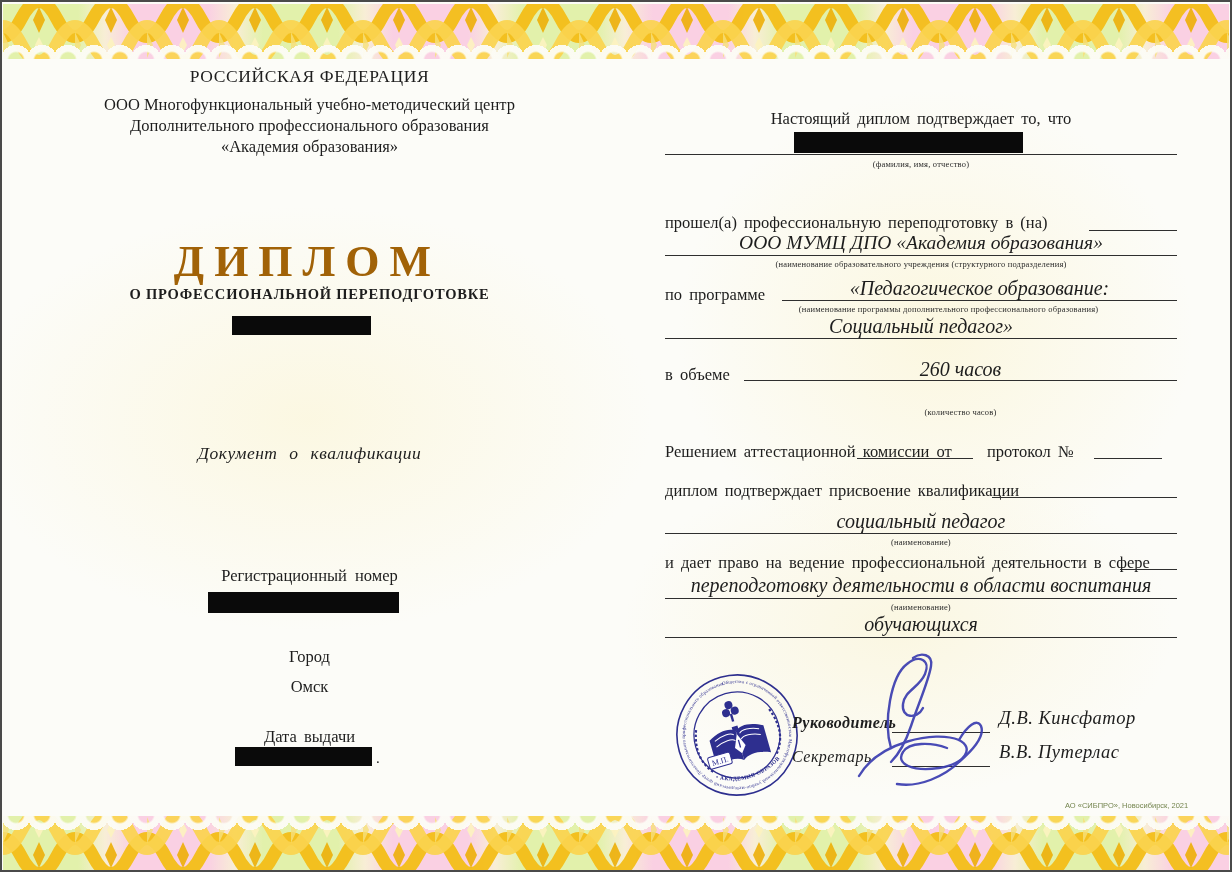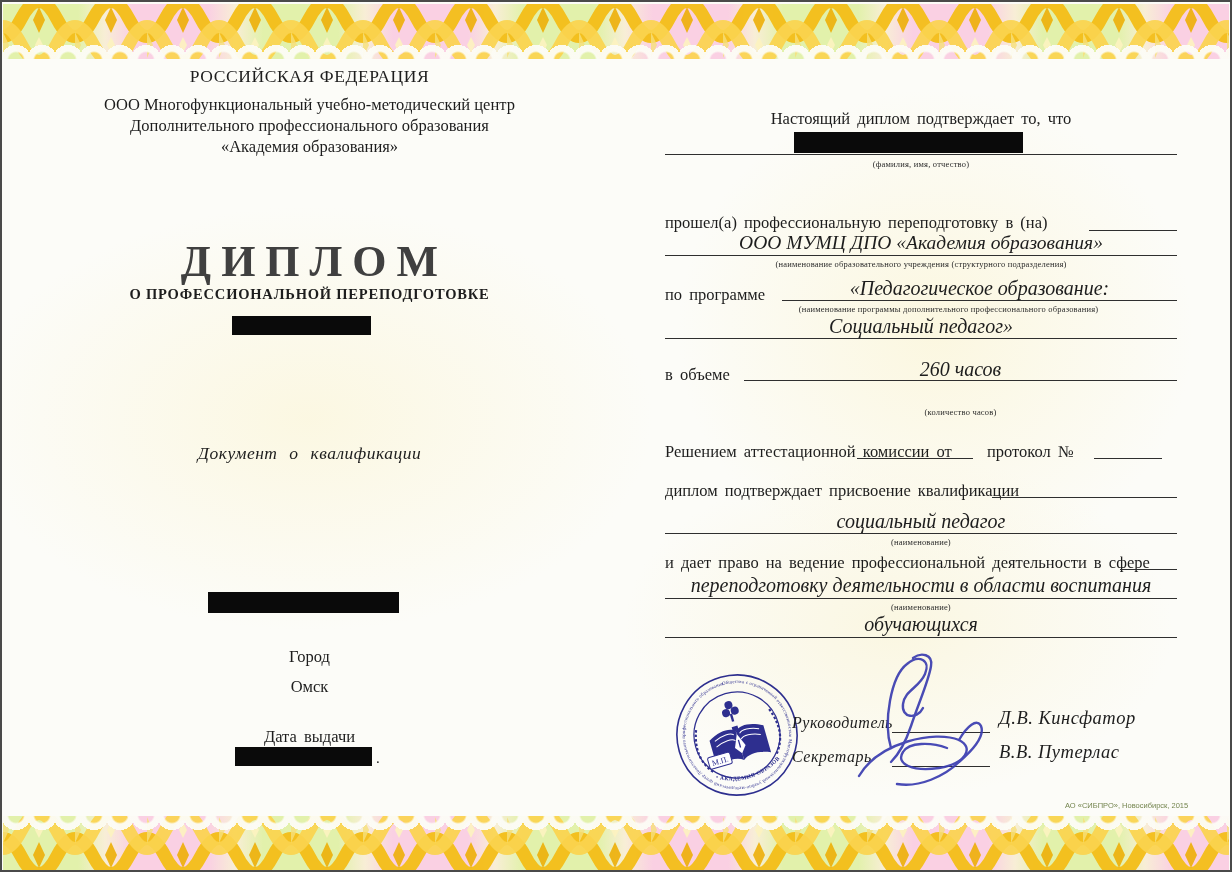--- a/index.html
+++ b/index.html
@@ -70,27 +70,28 @@
   </div>
 
   <div class="abs ctr" style="left:55px;top:64px;width:505px;font-size:17.5px;letter-spacing:.6px;">РОССИЙСКАЯ ФЕДЕРАЦИЯ</div>
 
   <div class="abs ctr" style="left:40px;top:92px;width:535px;font-size:16.5px;line-height:21px;">
     <div>ООО Многофункциональный учебно-методический центр</div>
     <div>Дополнительного профессионального образования</div>
     <div>«Академия образования»</div>
   </div>
 
-  <div class="abs ctr" style="left:55px;top:234px;width:505px;font-size:44px;font-weight:bold;letter-spacing:10px;padding-left:10px;box-sizing:border-box;color:#404040;">ДИПЛОМ</div>
+  <div class="abs ctr" style="left:48px;top:234px;width:505px;font-size:44px;font-weight:bold;letter-spacing:10px;padding-left:10px;box-sizing:border-box;color:#a16207;">ДИПЛОМ</div>
   <div class="abs ctr" style="left:55px;top:284px;width:505px;font-size:14.5px;font-weight:bold;letter-spacing:.8px;">О ПРОФЕССИОНАЛЬНОЙ ПЕРЕПОДГОТОВКЕ</div>
 
   <div class="redact" style="left:230px;top:314px;width:139px;height:19px;"></div>
 
   <div class="abs ctr script" style="left:55px;top:441px;width:505px;font-size:17.5px;word-spacing:7px;">Документ о квалификации</div>
 
+  <div class="abs ctr" style="left:55px;top:564px;width:505px;font-size:16.5px;word-spacing:4px;">Регистрационный номер</div>
   <div class="redact" style="left:206px;top:590px;width:191px;height:21px;"></div>
 
   <div class="abs ctr" style="left:55px;top:645px;width:505px;font-size:16.5px;">Город</div>
   <div class="abs ctr" style="left:55px;top:675px;width:505px;font-size:16.5px;">Омск</div>
 
   <div class="abs ctr" style="left:55px;top:725px;width:505px;font-size:16.5px;word-spacing:3px;">Дата выдачи</div>
   <div class="redact" style="left:233px;top:745px;width:137px;height:19px;"></div>
   <div class="abs" style="left:374px;top:748px;font-size:15px;">.</div>
 
   <div class="abs ctr lbl" style="left:663px;top:107px;width:512px;">Настоящий диплом подтверждает то, что</div>
@@ -174,30 +175,30 @@
         <path d="M 0,-1 L 5.5,12 L 0,19 L -5.5,12 Z" fill="#ffffff" stroke="none"></path>
         <path d="M 0,5 L 0,13" stroke="#2e2f8f" stroke-width="1.3"></path>
         <rect x="-3" y="-9" width="6" height="5" fill="#2e2f8f" stroke="none"></rect>
       </g>
 
       <rect x="-35" y="14" width="23" height="12" rx="2" fill="#ffffff" stroke="#2e2f8f" stroke-width="1"></rect>
       <text x="-23.5" y="23" font-size="8" text-anchor="middle" fill="#2e2f8f" stroke="none">М.П.</text>
     </g>
   </svg>
 
-  <div class="abs script" style="left:790px;top:712px;font-size:16px;">Руководитель</div>
+  <div class="abs script" style="left:790px;top:712px;font-size:16px;font-weight:bold;">Руководитель</div>
   <div class="abs script" style="left:790px;top:746px;font-size:16px;">Секретарь</div>
   <div class="rule" style="left:890px;top:730px;width:98px;"></div>
   <div class="rule" style="left:890px;top:764px;width:98px;"></div>
   <div class="abs script" style="left:997px;top:706px;font-size:18.5px;">Д.В. Кинсфатор</div>
   <div class="abs script" style="left:997px;top:740px;font-size:18.5px;">В.В. Путерлас</div>
 
   <svg class="abs" style="left:845px;top:648px;" width="180" height="145" viewBox="0 0 180 145">
     <g fill="none" stroke="#3a3db0" stroke-width="2.4" stroke-linecap="round" opacity="0.92">
       <path d="M44,98 C36,72 44,26 60,14 C72,4 84,10 78,24 C72,38 58,40 56,54 C54,68 70,70 76,58"></path>
       <path d="M66,8 C74,2 86,4 84,16 C82,30 72,52 64,76 C58,94 50,106 44,112"></path>
       <path d="M12,126 C32,92 88,80 112,90 C128,98 118,114 92,118 C66,122 48,114 56,102 C62,92 84,92 100,98"></path>
       <path d="M112,90 C120,76 130,68 134,76 C138,86 126,100 112,112 C98,126 72,138 50,134"></path>
     </g>
   </svg>
 
-  <div class="abs" style="left:1063px;top:799px;font-size:7.5px;color:#74854f;font-family:'Liberation Sans','DejaVu Sans',sans-serif;">АО «СИБПРО», Новосибирск, 2015</div>
+  <div class="abs" style="left:1063px;top:799px;font-size:7.5px;color:#74854f;font-family:'Liberation Sans','DejaVu Sans',sans-serif;">АО «СИБПРО», Новосибирск, 2021</div>
 </div>
 
 </body></html>

